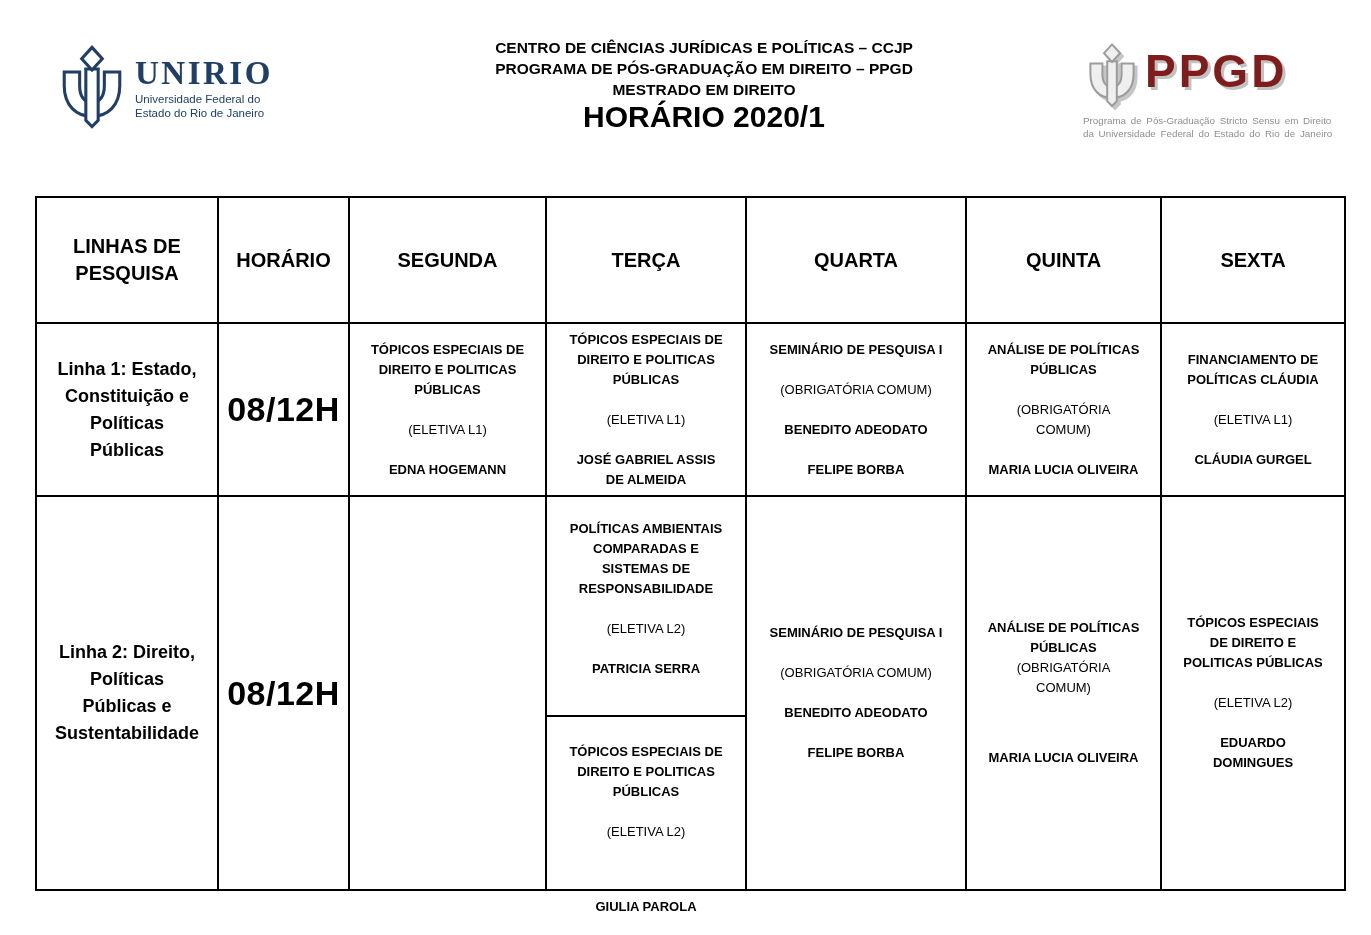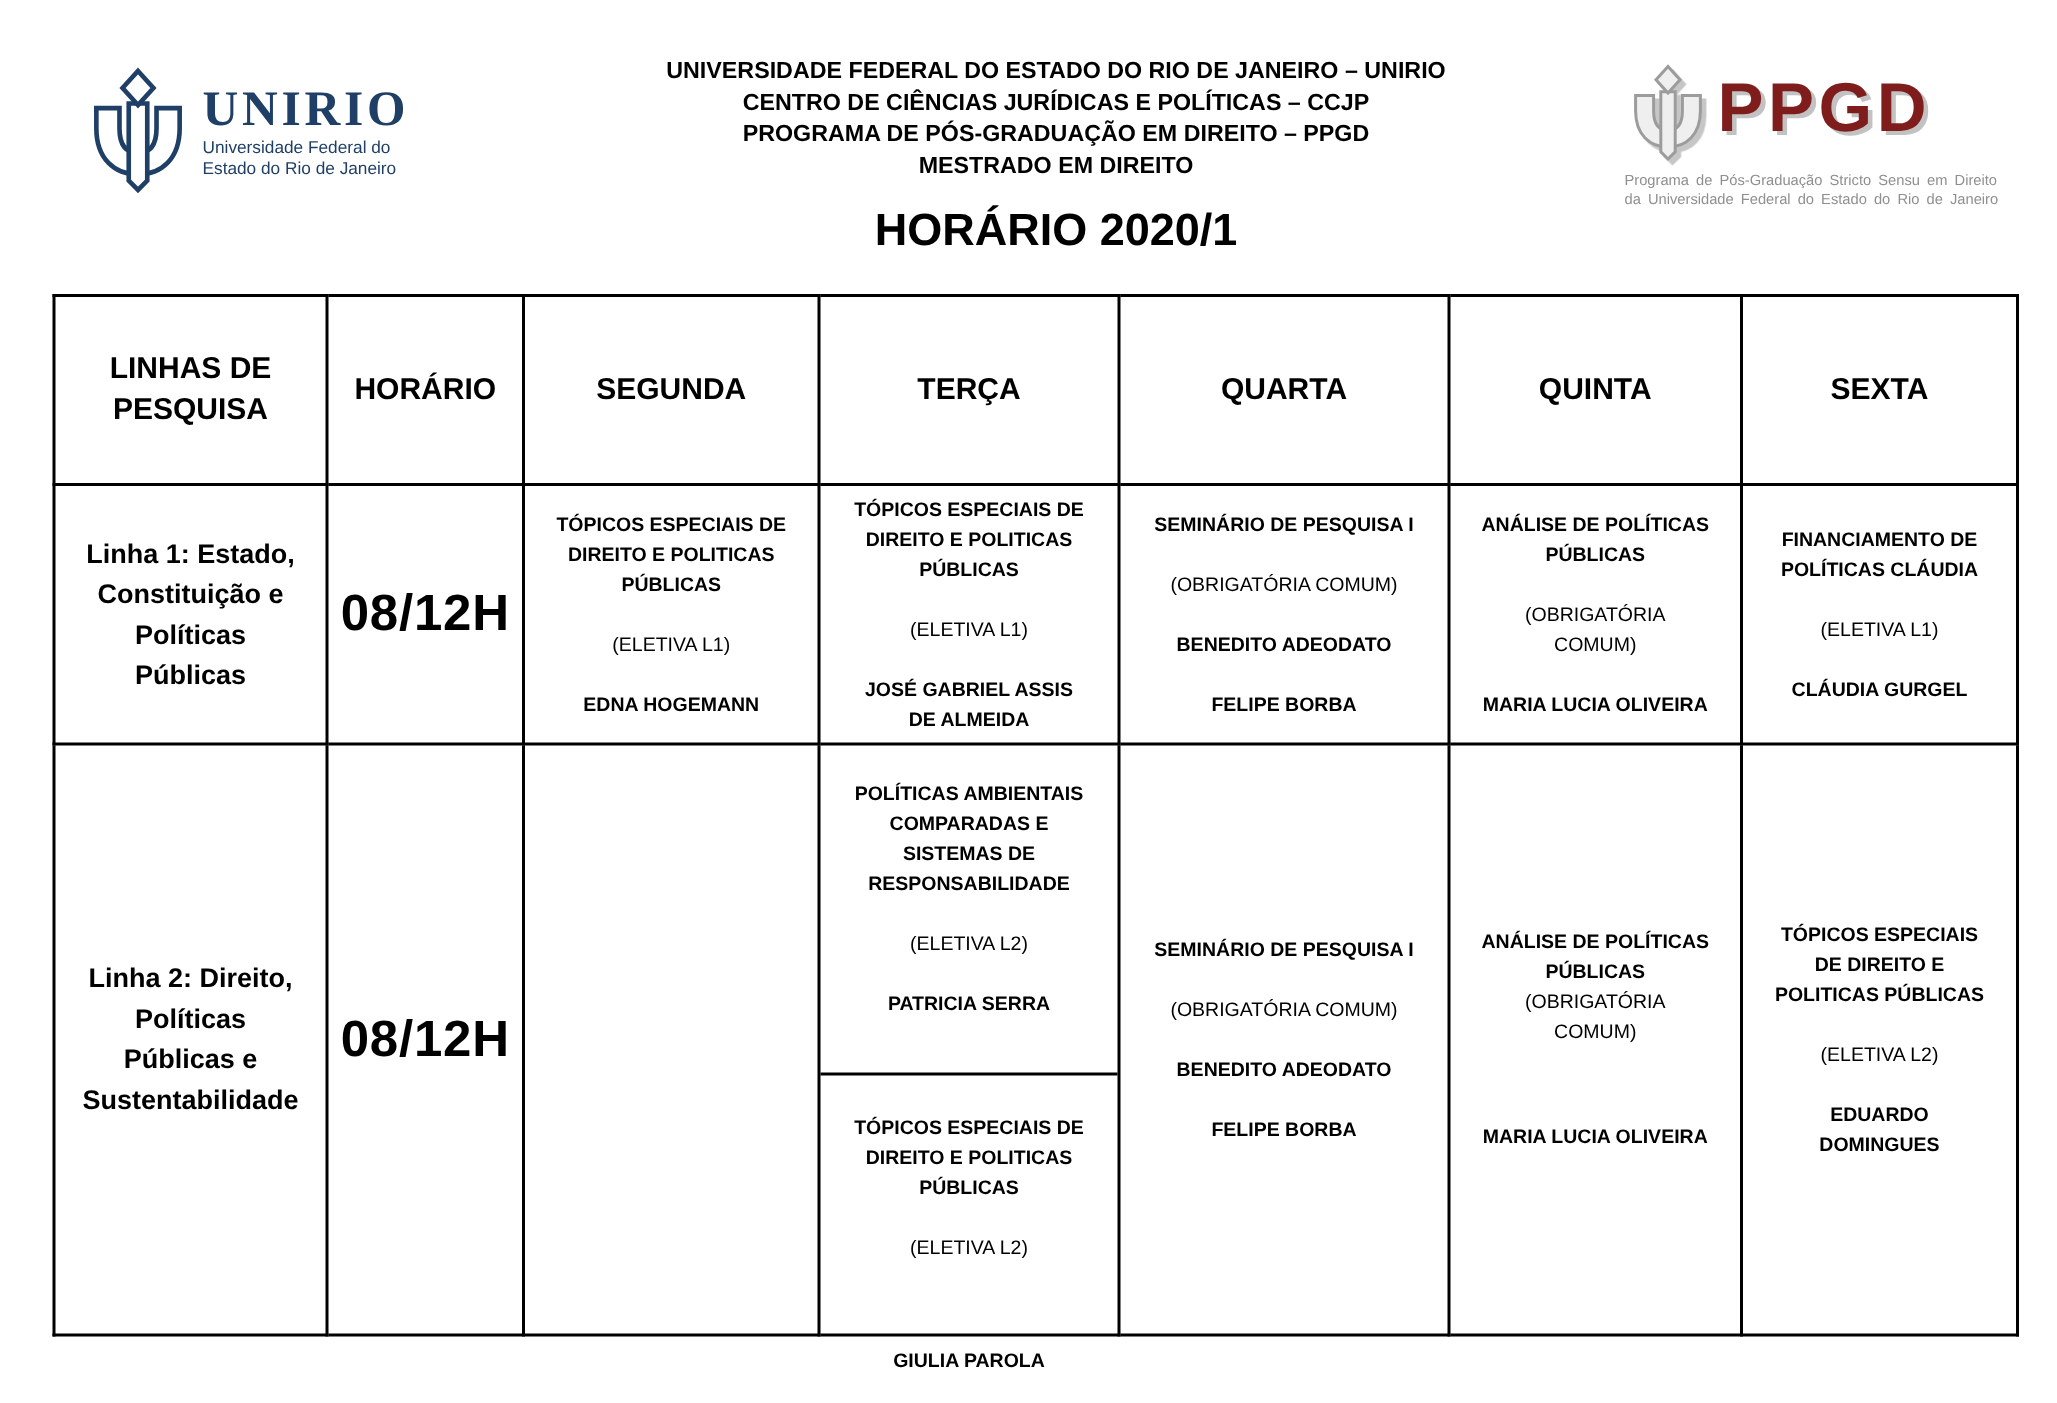--- a/index.html
+++ b/index.html
@@ -14,21 +14,21 @@
   .unirio-icon { flex: 0 0 auto; }
   .unirio-text { margin-left: 7px; margin-top: 14px; }
   .unirio-word {
     font-family: "Liberation Serif", serif; font-weight: 600; font-size: 33px;
     line-height: 30px; letter-spacing: 2.5px; color: #1f3f66;
   }
   .unirio-sub { font-size: 11.5px; line-height: 14px; color: #1f3f66; margin-top: 4px; }
 
   .center-head { position: absolute; left: 384px; top: 37px; width: 640px; text-align: center; }
   .head-lines .pline { font-weight: bold; font-size: 15.5px; line-height: 21px; }
-  .head-title { font-weight: bold; font-size: 30px; line-height: 34px; margin-top: 16px; }
+  .head-title { font-weight: bold; font-size: 30px; line-height: 34px; margin-top: 0; }
 
   .ppgd-logo { position: absolute; left: 1083px; top: 40px; width: 250px; }
   .ppgd-row { display: flex; align-items: flex-start; }
   .ppgd-icon { filter: drop-shadow(3px 3px 0 #c6c6c6); margin-top: 2px; }
   .ppgd-word {
     font-weight: bold; font-size: 46px; line-height: 62px; color: #7f1d1d;
     letter-spacing: 3px; margin-left: 4px; text-shadow: 3px 3px 0 #c2c2c2;
   }
   .ppgd-caption { font-size: 9.8px; line-height: 13px; color: #8f8f8f; margin-top: 4px; word-spacing: 2px; }
 
@@ -68,21 +68,20 @@
     <div class="unirio-word">UNIRIO</div>
     <div class="unirio-sub">
         <div class="pline">Universidade Federal do</div>
         <div class="pline">Estado do Rio de Janeiro</div>
       </div>
   </div>
 </div>
 
 <div class="center-head">
   <div class="head-lines">
-      <div class="pline">UNIVERSIDADE FEDERAL DO ESTADO DO RIO DE JANEIRO – UNIRIO</div>
       <div class="pline">CENTRO DE CIÊNCIAS JURÍDICAS E POLÍTICAS – CCJP</div>
       <div class="pline">PROGRAMA DE PÓS-GRADUAÇÃO EM DIREITO – PPGD</div>
       <div class="pline">MESTRADO EM DIREITO</div>
     </div>
   <div class="head-title">HORÁRIO 2020/1</div>
 </div>
 
 <div class="ppgd-logo">
   <div class="ppgd-row">
     <svg class="ppgd-icon" width="58" height="68" viewBox="0 0 70 85" fill="none">

